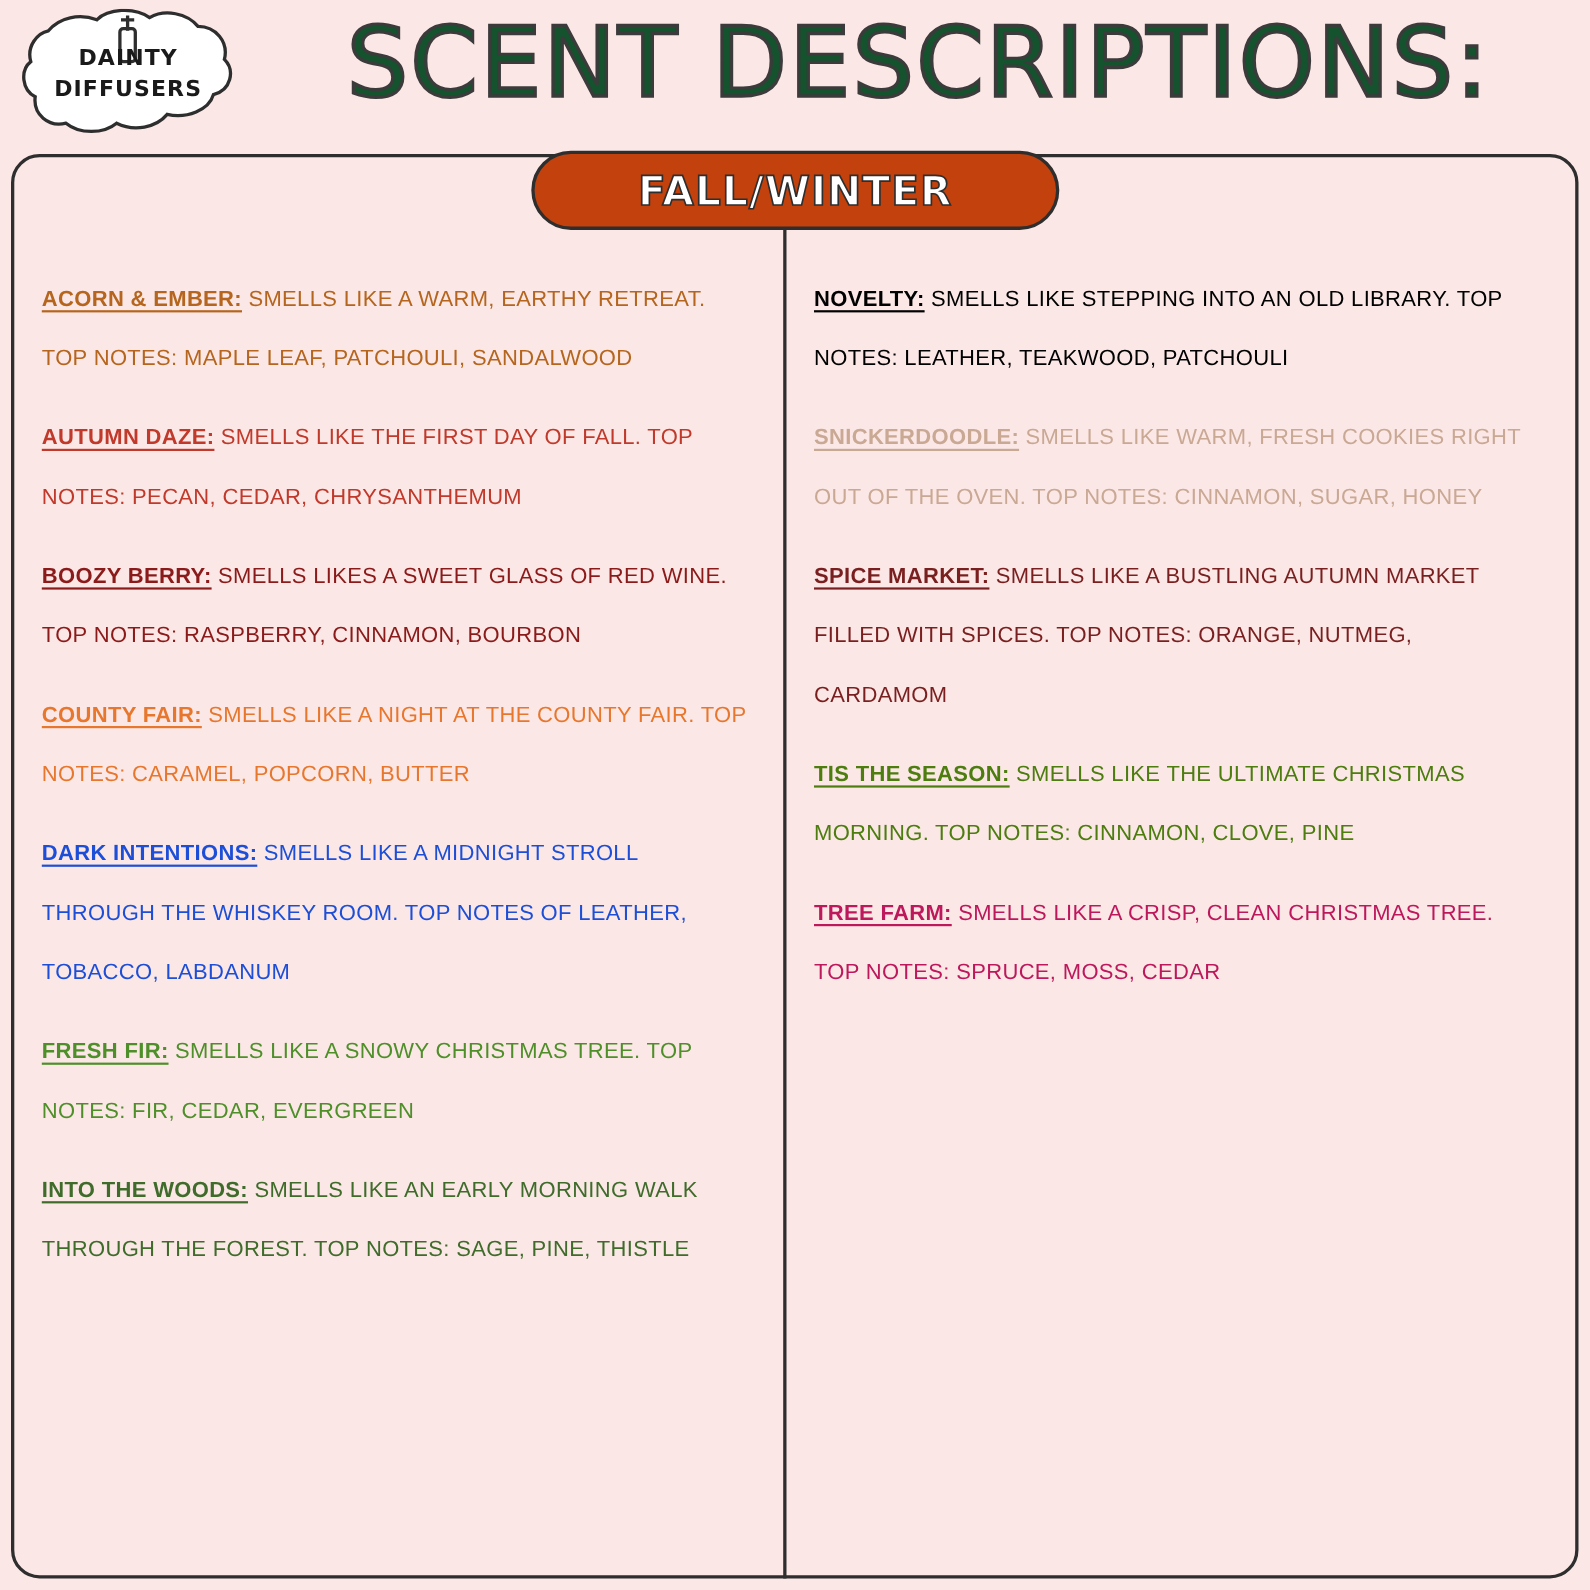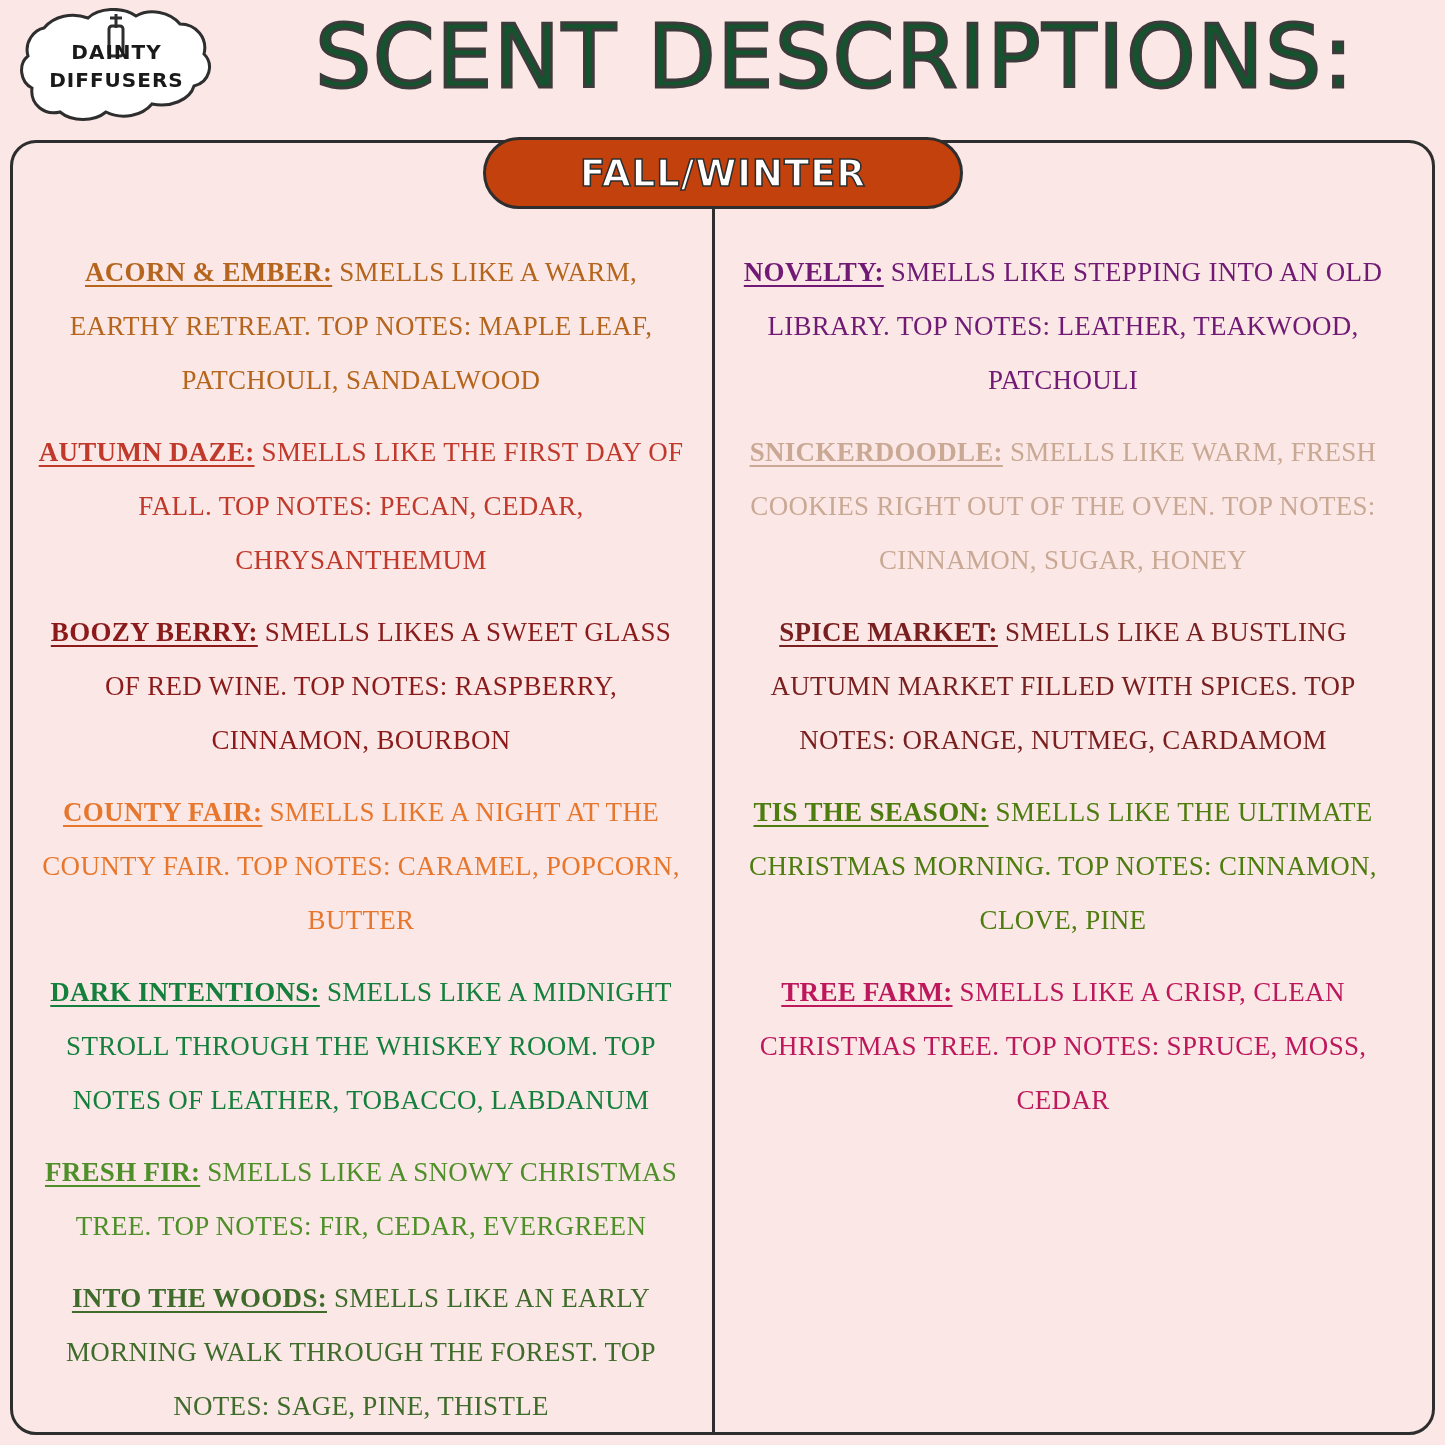--- a/index.html
+++ b/index.html
@@ -122,25 +122,25 @@
     top: 245px;
     width: 1425px;
     display: flex;
   }
   .column {
     width: 702px;
     padding: 0 28px;
     box-sizing: border-box;
   }
   .entry {
-    text-align: center;
+    text-align: left;
     margin-bottom: 18px;
-    font-family: Liberation Serif, serif;
+    font-family: Liberation Sans, sans-serif;
     font-weight: bold;
-    font-size: 27px;
+    font-size: 20px;
     line-height: 54px;
     letter-spacing: 0.3px;
     text-transform: uppercase;
   }
   .entry .name {
     text-decoration: underline;
     text-underline-offset: 4px;
   }
   .entry .desc {
     font-weight: normal;
@@ -176,26 +176,26 @@
   <div class="season-pill">
     <span class="season-pill-label">Fall/Winter</span>
   </div>
 
   <div class="columns">
     <div class="column" id="col-0">
         <div class="entry" style="color: rgb(181, 101, 29);"><span class="name">Acorn &amp; Ember:</span><span class="desc"> Smells like a warm, earthy retreat. Top notes: maple leaf, patchouli, sandalwood</span></div>
         <div class="entry" style="color: rgb(192, 57, 43);"><span class="name">Autumn Daze:</span><span class="desc"> Smells like the first day of fall. Top notes: pecan, cedar, chrysanthemum</span></div>
         <div class="entry" style="color: rgb(139, 26, 26);"><span class="name">Boozy Berry:</span><span class="desc"> Smells likes a sweet glass of red wine. Top notes: raspberry, cinnamon, bourbon</span></div>
         <div class="entry" style="color: rgb(232, 119, 46);"><span class="name">County Fair:</span><span class="desc"> Smells like a night at the county fair. Top notes: caramel, popcorn, butter</span></div>
-        <div class="entry" style="color: #15803d;"><span class="name">Dark Intentions:</span><span class="desc"> Smells like a midnight stroll through the whiskey room. Top notes of leather, tobacco, labdanum</span></div>
+        <div class="entry" style="color: #1d4ed8;"><span class="name">Dark Intentions:</span><span class="desc"> Smells like a midnight stroll through the whiskey room. Top notes of leather, tobacco, labdanum</span></div>
         <div class="entry" style="color: rgb(79, 143, 42);"><span class="name">Fresh Fir:</span><span class="desc"> Smells like a snowy Christmas tree. Top notes: fir, cedar, evergreen</span></div>
         <div class="entry" style="color: rgb(63, 107, 43);"><span class="name">Into the Woods:</span><span class="desc"> Smells like an early morning walk through the forest. Top notes: sage, pine, thistle</span></div>
       </div>
     <div class="column" id="col-1">
-        <div class="entry" style="color: #701a75;"><span class="name">Novelty:</span><span class="desc"> Smells like stepping into an old library. Top notes: leather, teakwood, patchouli</span></div>
+        <div class="entry" style="color: #000000;"><span class="name">Novelty:</span><span class="desc"> Smells like stepping into an old library. Top notes: leather, teakwood, patchouli</span></div>
         <div class="entry" style="color: rgb(201, 168, 148);"><span class="name">Snickerdoodle:</span><span class="desc"> Smells like warm, fresh cookies right out of the oven. Top notes: cinnamon, sugar, honey</span></div>
         <div class="entry" style="color: rgb(122, 31, 31);"><span class="name">Spice Market:</span><span class="desc"> Smells like a bustling autumn market filled with spices. Top notes: orange, nutmeg, cardamom</span></div>
         <div class="entry" style="color: #4d7c0f;"><span class="name">Tis the Season:</span><span class="desc"> Smells like the ultimate Christmas morning. Top notes: cinnamon, clove, pine</span></div>
         <div class="entry" style="color: #be185d;"><span class="name">Tree Farm:</span><span class="desc"> Smells like a crisp, clean Christmas tree. Top notes: spruce, moss, cedar</span></div>
       </div>
   </div>
 
 </div>
 
 </body></html>

